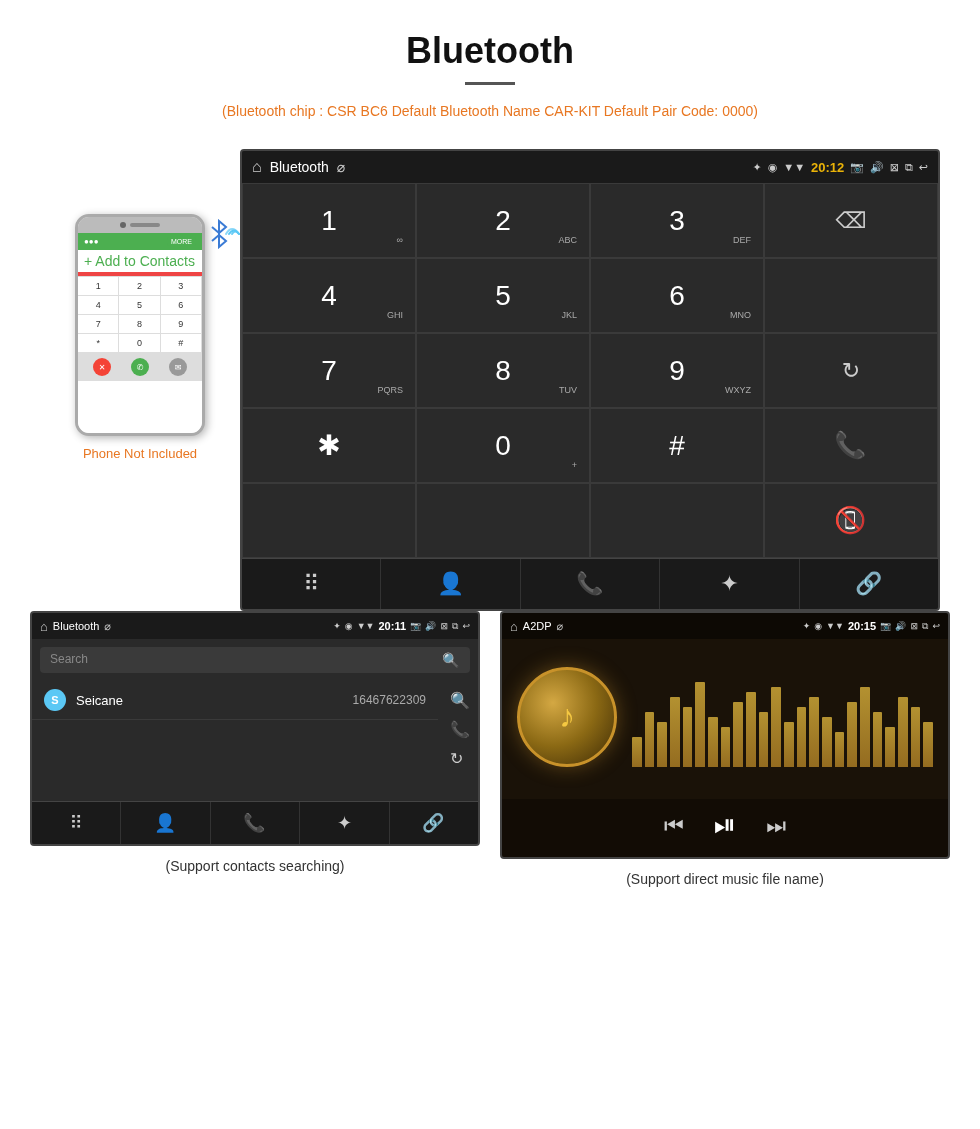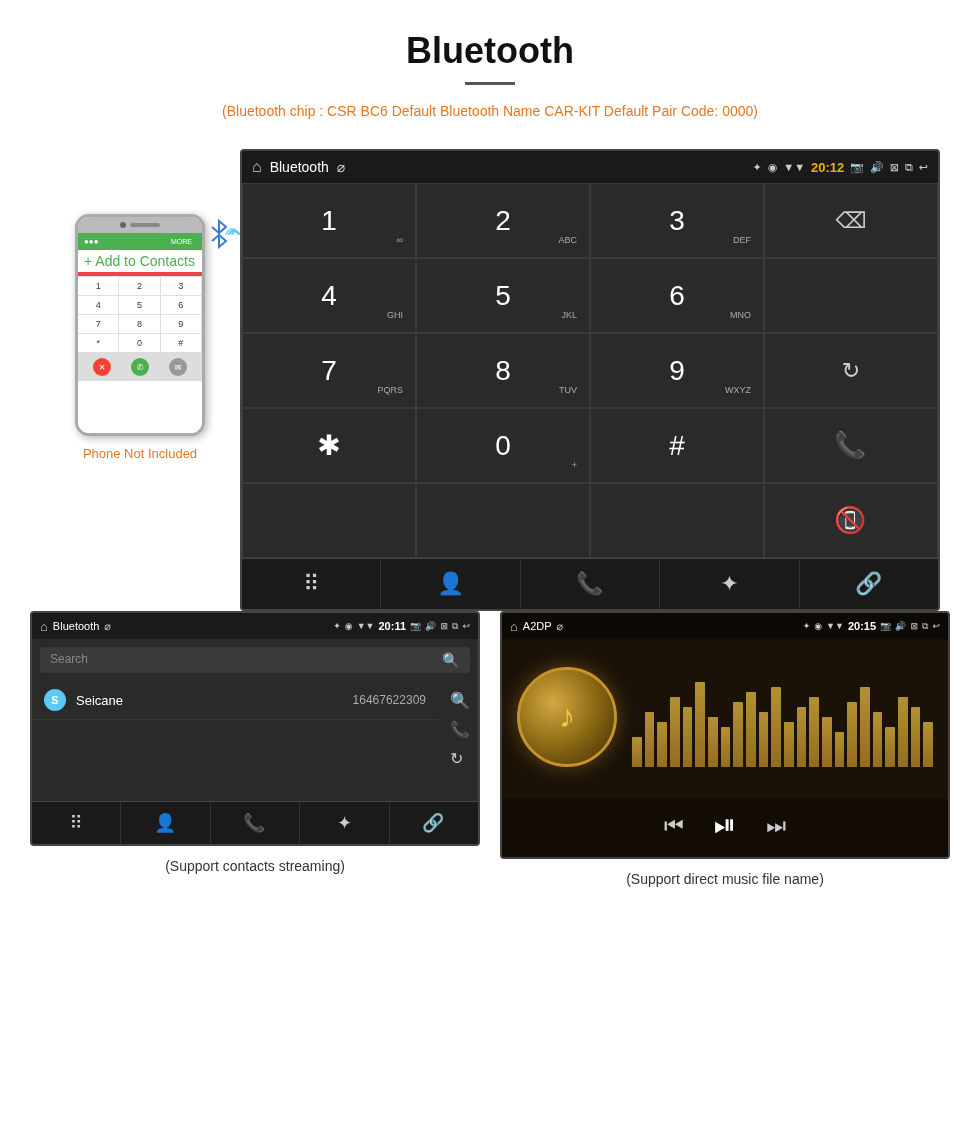--- a/index.html
+++ b/index.html
@@ -704,21 +704,21 @@
         </div>
         <div class="small-bottom-nav-item">
           <span class="small-bottom-nav-icon">✦</span>
         </div>
         <div class="small-bottom-nav-item">
           <span class="small-bottom-nav-icon">🔗</span>
         </div>
       </div>
     </div>
     <div class="screenshot-caption">
-      <div>(Support contacts streaming)</div>
+      <div>(Support contacts searching)</div>
     </div>
   </div>
 
   <div class="screenshot-block">
     <div class="music-screen">
 
       <div class="music-status-bar">
         <div class="small-status-left">
           <span style="font-size:13px; color:#ccc;">⌂</span>
           <span class="small-status-title">A2DP</span>

